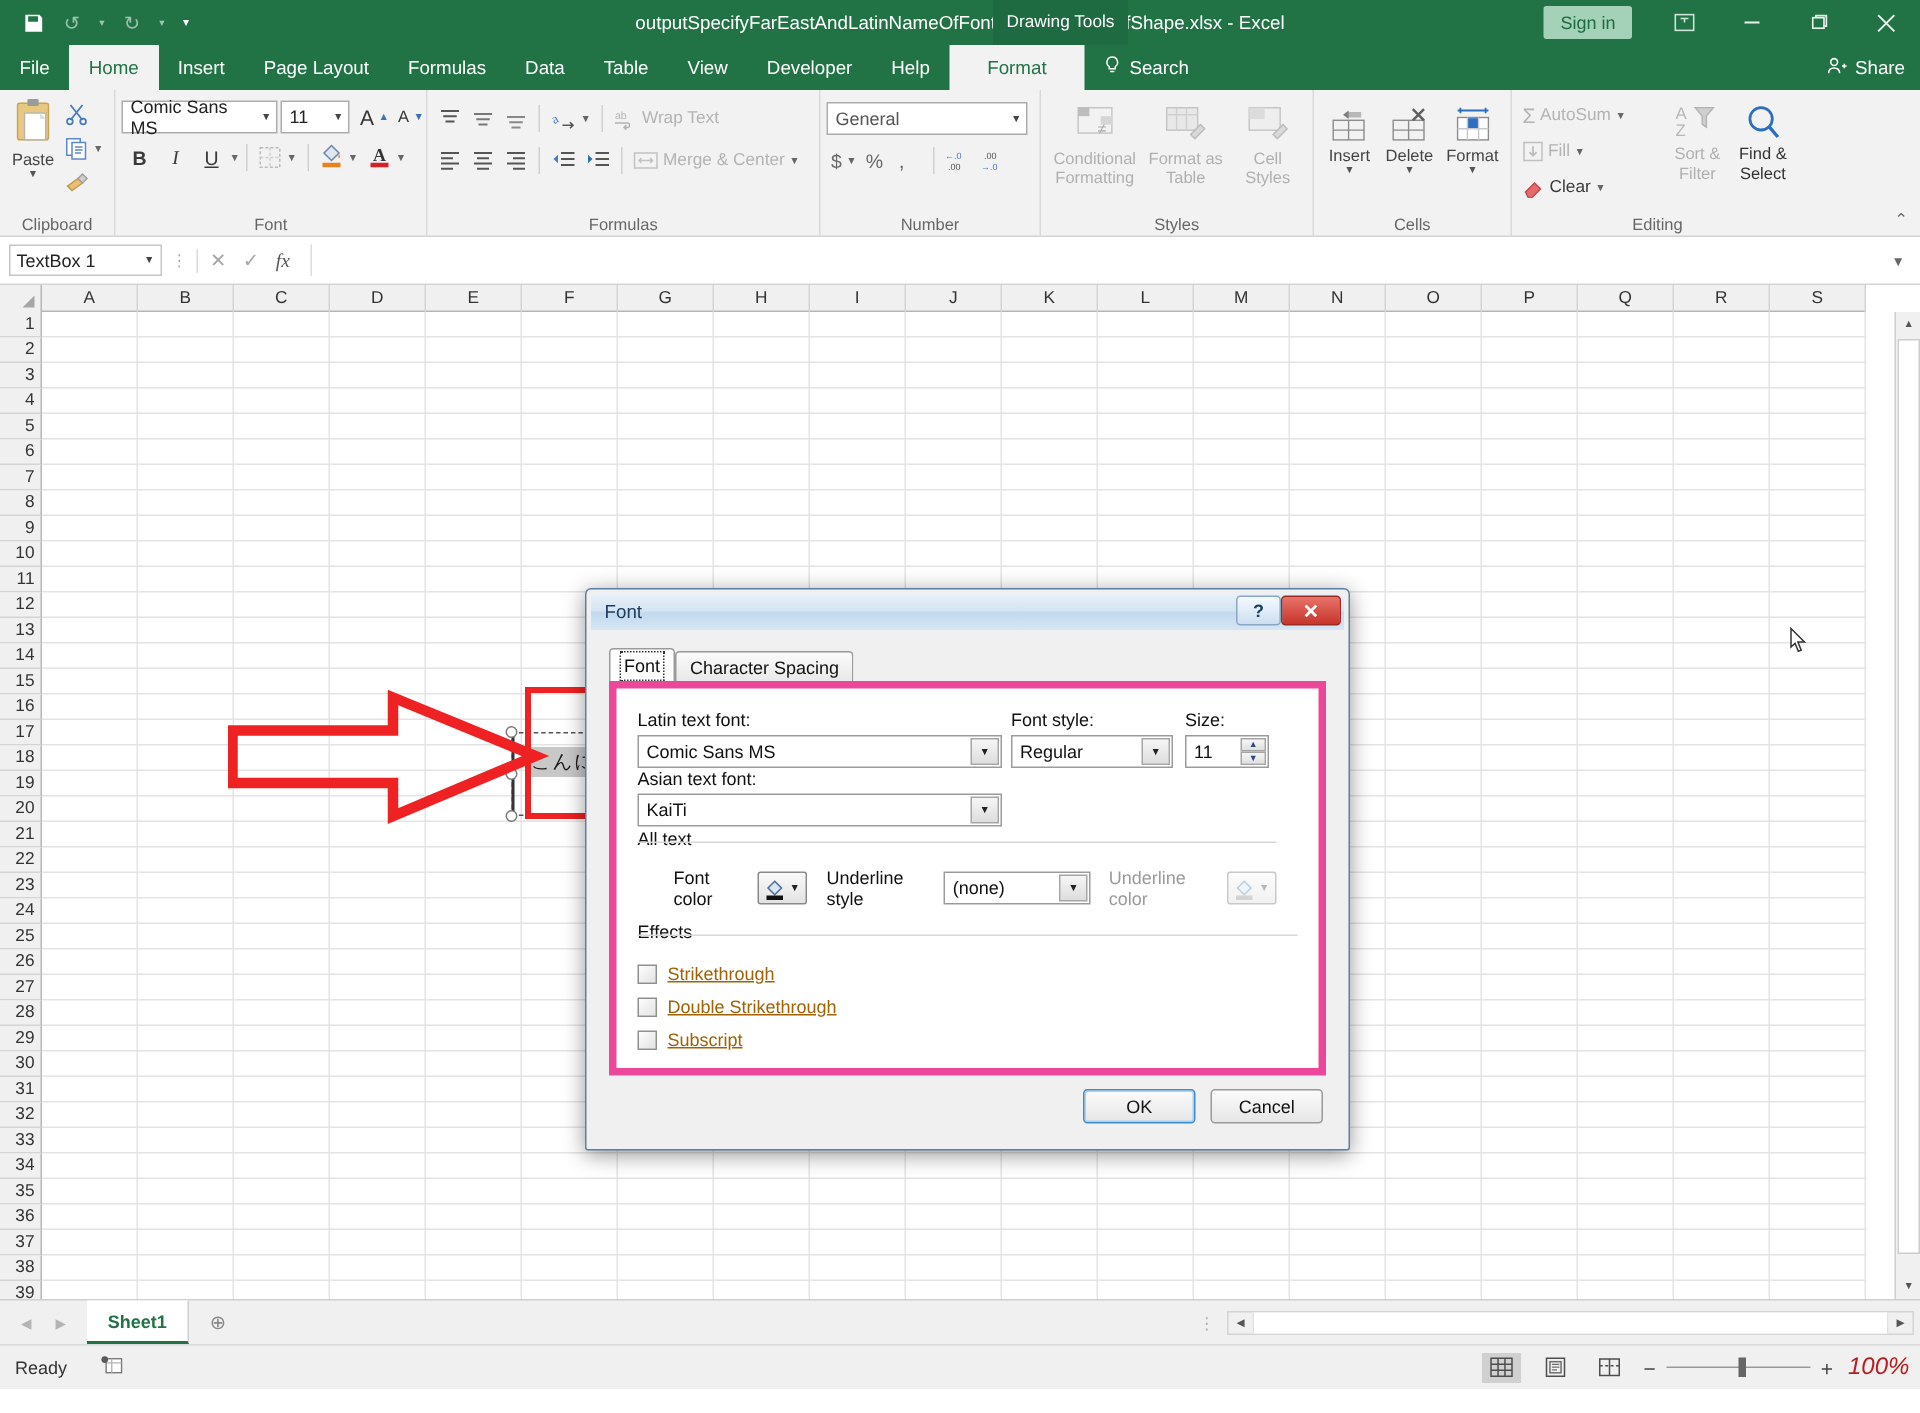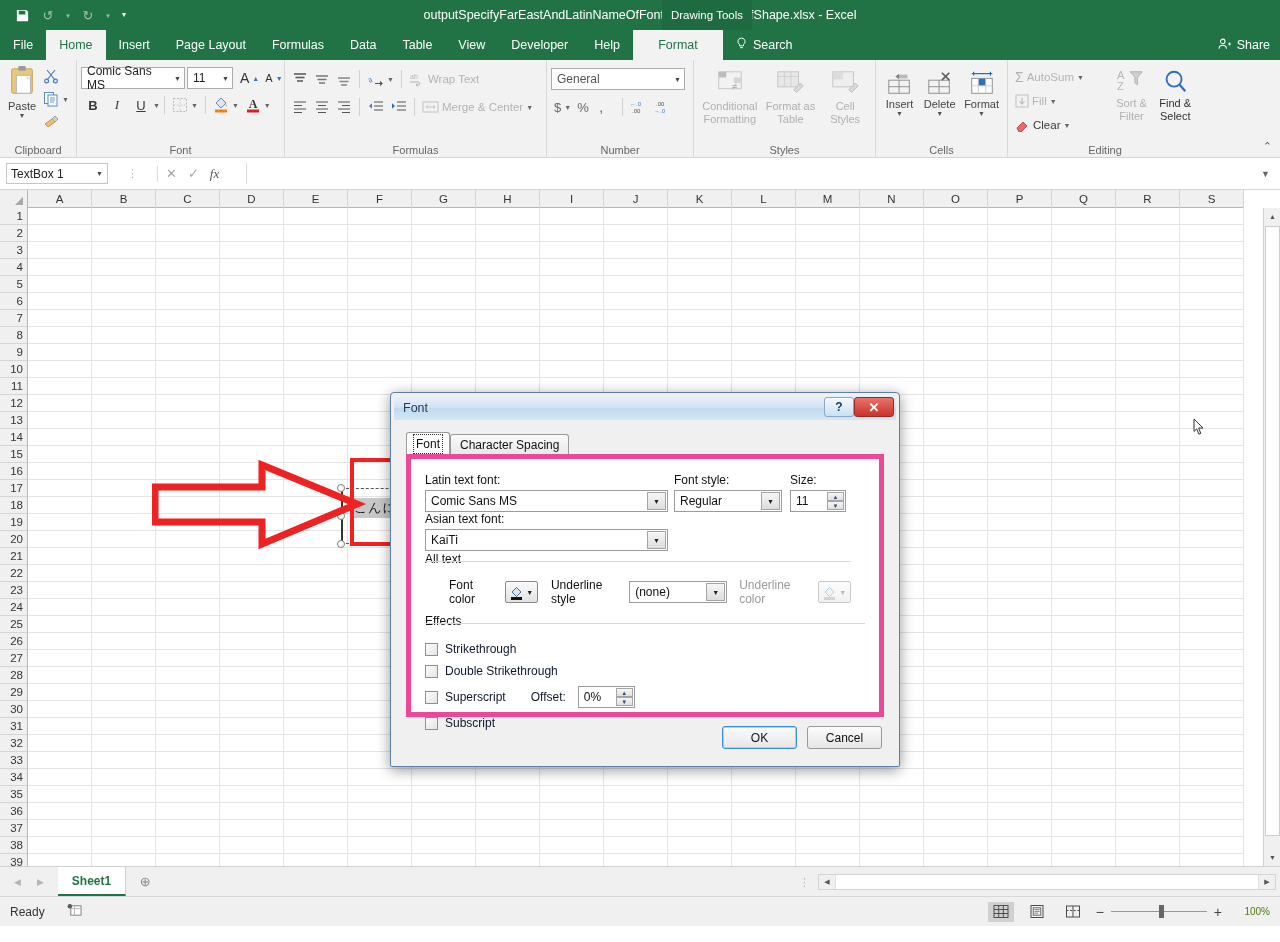--- a/index.html
+++ b/index.html
@@ -98,21 +98,21 @@
   .font-size-box { width: 46px; }
   .numfmt-box { width: 134px; justify-content: space-between; color: #555; }
   .box-caret { margin-left: auto; font-size: 7px; color: #444; padding-left: 4px; }
 
   .row { display: flex; align-items: center; }
   .sep-v { width: 1px; height: 18px; background: #d0d0d0; margin: 0 4px; }
 
   
   .formula-bar {
     height: 32px; background: #ffffff; border-bottom: 1px solid #d4d4d4;
-    display: flex; align-items: center; padding: 0 6px; gap: 19px;
+    display: flex; align-items: center; padding: 0 6px; gap: 6px;
   }
   .name-box {
     width: 102px; height: 21px; border: 1px solid #c6c6c6; background: #fff;
     display: flex; align-items: center; padding: 0 4px; font-size: 12px; color: #222;
   }
   .grip { color: #b0b0b0; font-size: 11px; letter-spacing: 0; }
   .fx-group { display: flex; align-items: center; gap: 11px; padding: 0 8px; border-left: 1px solid #dcdcdc; }
   .fx-btn { font-size: 13px; color: #a6a6a6; }
   .fx-btn.fx { font-style: italic; font-family: "Liberation Serif", serif; color: #555; }
   .formula-input {
@@ -261,21 +261,21 @@
   .spin .arrows div {
     flex: 1; background: linear-gradient(180deg,#f6f6f6,#dfdfdf); border: 1px solid #a5a5a5;
     display: flex; align-items: center; justify-content: center; font-size: 6px; color: #2a4d7a;
   }
 
   .checkrow { display: flex; align-items: center; gap: 7px; margin-bottom: 8px; }
   .checkbox {
     width: 13px; height: 13px; border: 1px solid #8f8f8f;
     background: linear-gradient(135deg,#fdfdfd,#e3e3e3);
   }
-  .checkrow .lbl { font-size: 12px; color: #0f172a; }
+  .checkrow .lbl { font-size: 12px; color: #a16207; text-decoration: underline; }
 
   .colorbtn {
     width: 38px; height: 22px; border: 1px solid #8a8a8a;
     background: linear-gradient(180deg,#fafafa,#e2e2e2);
     display: flex; align-items: center; justify-content: center; gap: 2px;
     border-radius: 2px;
   }
   .colorbtn.disabled { opacity: 0.45; }
   .bucket { position: relative; width: 15px; height: 15px; }
 
@@ -326,40 +326,65 @@
   .sb-left { display: flex; align-items: center; gap: 22px; }
   .sb-right { position: absolute; right: 10px; display: flex; align-items: center; gap: 10px; }
   .view-btn {
     width: 26px; height: 20px; display: flex; align-items: center; justify-content: center;
     color: #555; font-size: 13px;
   }
   .view-btn.active { background: #d0d0d0; }
   .zoom-slider { display: flex; align-items: center; gap: 7px; }
   .zs-track { width: 96px; height: 1px; background: #999; position: relative; }
   .zs-thumb { position: absolute; left: 48px; top: -6px; width: 5px; height: 13px; background: #666; }
-  .zoom-pct { width: 38px; text-align: right; font-size: 10px; color: #4d7c0f; }
+  .zoom-pct { width: 38px; text-align: right; font-size: 16px; color: #b91c1c; font-style: italic; }
 </style>
 </head>
 <body>
 
 <div class="titlebar">
   <div class="qat">
     <div class="qat-btn">
       <svg width="15" height="15" viewBox="0 0 16 16">
           <path fill="#fff" d="M2 2h10l2 2v10H2V2zm2 1v4h7V3H4zm1 7h6v4H5v-4z"></path>
         </svg>
     </div>
     <div class="qat-btn dim">↺</div>
     <div class="qat-btn dim" style="width:12px;font-size:7px">▾</div>
     <div class="qat-btn dim">↻</div>
     <div class="qat-btn dim" style="width:12px;font-size:7px">▾</div>
     <div class="qat-btn" style="width:16px;font-size:8px">▾</div>
   </div>
   <div class="title-text">outputSpecifyFarEastAndLatinNameOfFontInTextOptionsOfShape.xlsx  -  Excel</div>
   <div class="drawing-tools-tab">Drawing Tools</div>
+  <div class="tb-right">
+    <div class="signin">Sign in</div>
+    <div class="win-btn">
+      <svg width="14" height="14" viewBox="0 0 16 16">
+          <rect x="1" y="2" width="14" height="12" fill="none" stroke="#cfe3d8" stroke-width="1.2"></rect>
+          <path d="M5 5h6M8 5v3" stroke="#cfe3d8" stroke-width="1.2"></path>
+        </svg>
+    </div>
+    <div class="win-btn">
+      <svg width="12" height="12" viewBox="0 0 12 12">
+          <path d="M1 6h10" stroke="#e8f3ed" stroke-width="1.2"></path>
+        </svg>
+    </div>
+    <div class="win-btn">
+      <svg width="12" height="12" viewBox="0 0 12 12">
+          <rect x="1.5" y="2.8" width="7.5" height="7" fill="none" stroke="#e8f3ed" stroke-width="1.1"></rect>
+          <path d="M3.6 2.8V1.4h7v7h-1.4" fill="none" stroke="#e8f3ed" stroke-width="1.1"></path>
+        </svg>
+    </div>
+    <div class="win-btn">
+      <svg width="13" height="13" viewBox="0 0 12 12">
+          <path d="M1 1l10 10M11 1L1 11" stroke="#e8f3ed" stroke-width="1.2"></path>
+        </svg>
+    </div>
+  </div>
 </div>
 
 <div class="ribbon-tabs">
   <div class="rtab">File</div>
   <div class="rtab active">Home</div>
   <div class="rtab">Insert</div>
   <div class="rtab">Page Layout</div>
   <div class="rtab">Formulas</div>
   <div class="rtab">Data</div>
   <div class="rtab">Table</div>
@@ -1760,32 +1785,20 @@
             <div class="checkrow">
               <span class="checkbox"></span>
               <span class="lbl">Strikethrough</span>
             </div>
             <div class="checkrow">
               <span class="checkbox"></span>
               <span class="lbl">Double Strikethrough</span>
             </div>
             <div class="checkrow">
               <span class="checkbox"></span>
-              <span class="lbl">Superscript</span>
-              <span class="lbl" style="margin-left:18px">Offset:</span>
-              <div class="spin" style="width:57px;margin-left:5px">
-                <span class="val">0%</span>
-                <span class="arrows">
-                    <div>▲</div>
-                    <div>▼</div>
-                  </span>
-              </div>
-            </div>
-            <div class="checkrow">
-              <span class="checkbox"></span>
               <span class="lbl">Subscript</span>
             </div>
           </div>
         </div>
       </div>
     </div>
 
     <div style="position:absolute;right:14px;bottom:14px;display:flex;gap:10px">
       <div class="dlg-btn primary">OK</div>
       <div class="dlg-btn">Cancel</div>

